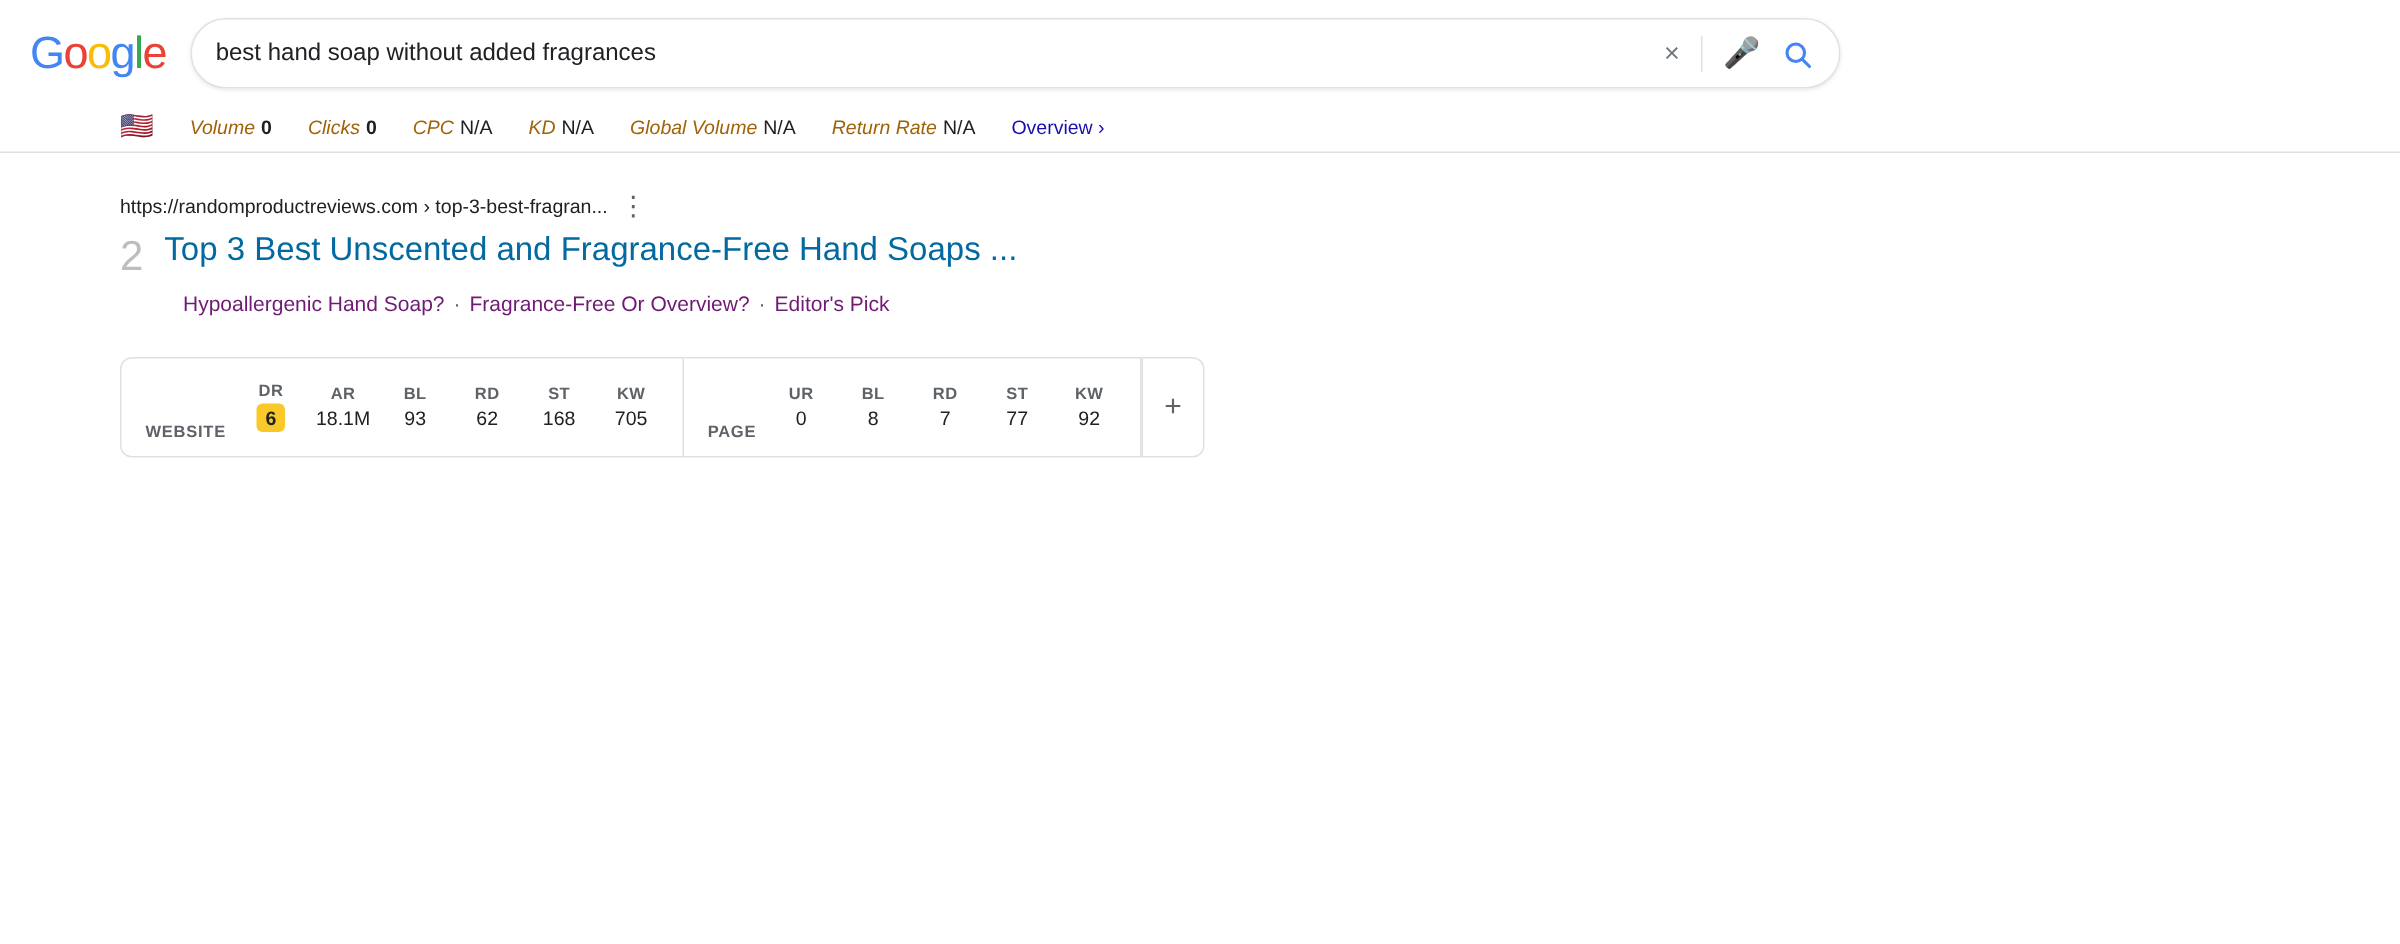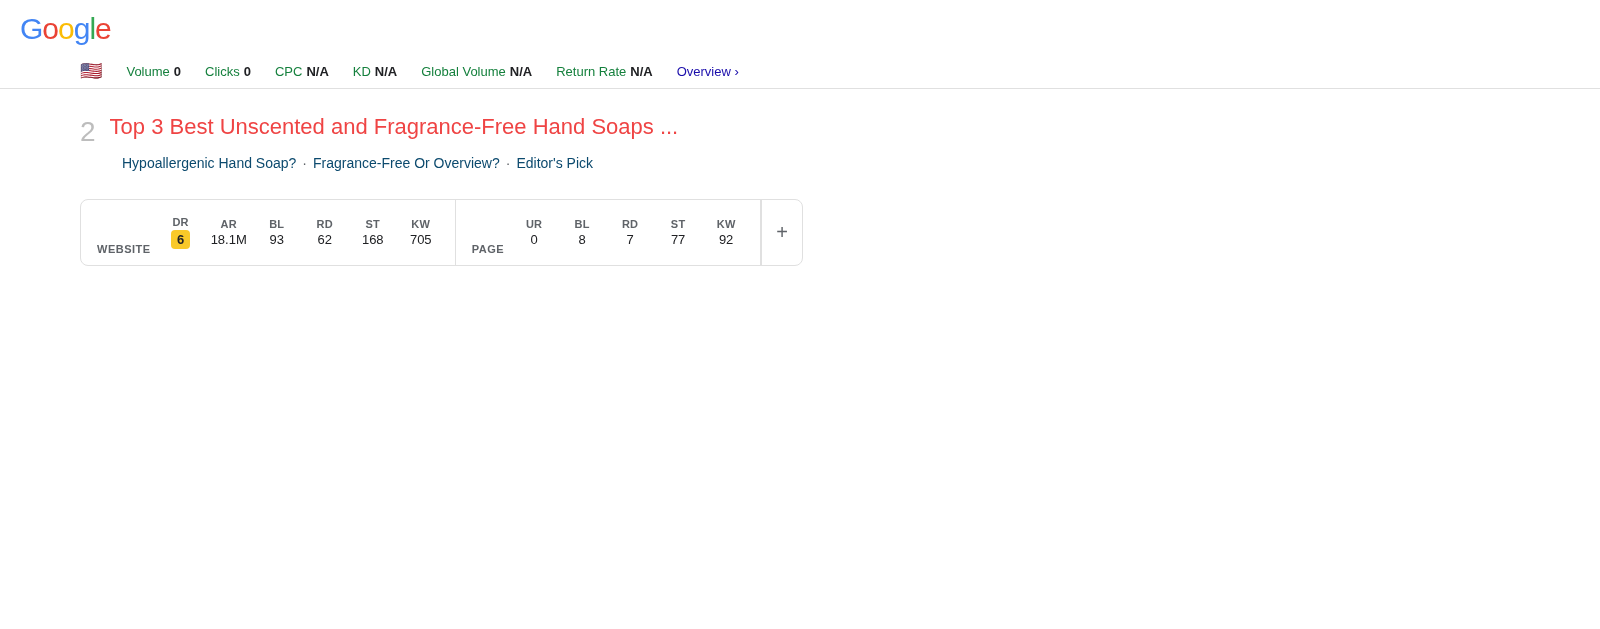--- a/index.html
+++ b/index.html
@@ -92,23 +92,23 @@
     }
 
     .flag-emoji { font-size: 18px; }
 
     .metric-item {
       display: flex;
       align-items: center;
       gap: 4px;
     }
 
-    .metric-label { color: #15803d; }
+    .metric-label { color: #a16207; font-style: italic; }
     .metric-value { font-weight: 700; color: #202124; }
-    .metric-na { font-weight: 700; color: #202124; }
+    .metric-na { font-weight: 400; color: #202124; }
 
     .overview-link {
       color: #1a0dab;
       font-weight: 400;
       cursor: pointer;
       text-decoration: none;
     }
 
     
     .main-content {
@@ -149,21 +149,21 @@
       font-size: 28px;
       color: #bdbdbd;
       font-weight: 400;
       line-height: 1.2;
       flex-shrink: 0;
       margin-top: 2px;
     }
 
     .result-title {
       font-size: 22px;
-      color: #ef4444;
+      color: #0369a1;
       cursor: pointer;
       line-height: 1.3;
       font-weight: 400;
     }
 
     .result-snippet {
       font-size: 14px;
       color: #4d5156;
       line-height: 1.58;
       margin-left: 42px;
@@ -182,21 +182,21 @@
     .result-sitelinks {
       display: flex;
       align-items: center;
       gap: 6px;
       margin-left: 42px;
       margin-bottom: 20px;
       flex-wrap: wrap;
     }
 
     .sitelink {
-      color: #0c4a6e;
+      color: #701a75;
       font-size: 14px;
       cursor: pointer;
       text-decoration: none;
     }
 
     .sitelink-dot {
       color: #5f6368;
       font-size: 14px;
     }
 
@@ -286,20 +286,34 @@
 
 <div class="header">
   <div class="google-logo">
     <span class="g-blue">G</span>
       <span class="g-red">o</span>
       <span class="g-yellow">o</span>
       <span class="g-blue">g</span>
       <span class="g-green">l</span>
       <span class="g-red">e</span>
   </div>
+  <div class="search-bar-wrapper">
+    <input class="search-input" type="text" value="best hand soap without added fragrances" style="">
+    <div class="search-bar-icons">
+      <button class="icon-btn close-icon">×</button>
+      <div class="divider-vert"></div>
+      <button class="icon-btn mic-icon">🎤</button>
+      <button class="icon-btn search-icon">
+        <svg width="20" height="20" viewBox="0 0 24 24" fill="none">
+          <circle cx="11" cy="11" r="7" stroke="#4285F4" stroke-width="2.5"></circle>
+          <line x1="16.5" y1="16.5" x2="22" y2="22" stroke="#4285F4" stroke-width="2.5" stroke-linecap="round"></line>
+        </svg>
+      </button>
+    </div>
+  </div>
 </div>
 
 <div class="metrics-bar">
   <span class="flag-emoji">🇺🇸</span>
 
   <div class="metric-item">
     <span class="metric-label">Volume</span>
     <span class="metric-value">0</span>
   </div>
 
@@ -327,20 +341,24 @@
     <span class="metric-label">Return Rate</span>
     <span class="metric-na">N/A</span>
   </div>
 
   <a class="overview-link">Overview ›</a>
 </div>
 
 <div class="main-content">
   <div class="result-item">
 
+    <div class="result-url-row">
+      <span class="result-url">https://randomproductreviews.com › top-3-best-fragran...</span>
+      <span class="three-dots">⋮</span>
+    </div>
 
     <div class="result-title-row">
       <span class="result-number">2</span>
       <a class="result-title">Top 3 Best Unscented and Fragrance-Free Hand Soaps ...</a>
     </div>
 
 
 
     <div class="result-sitelinks">
       <a class="sitelink">Hypoallergenic Hand Soap?</a>

